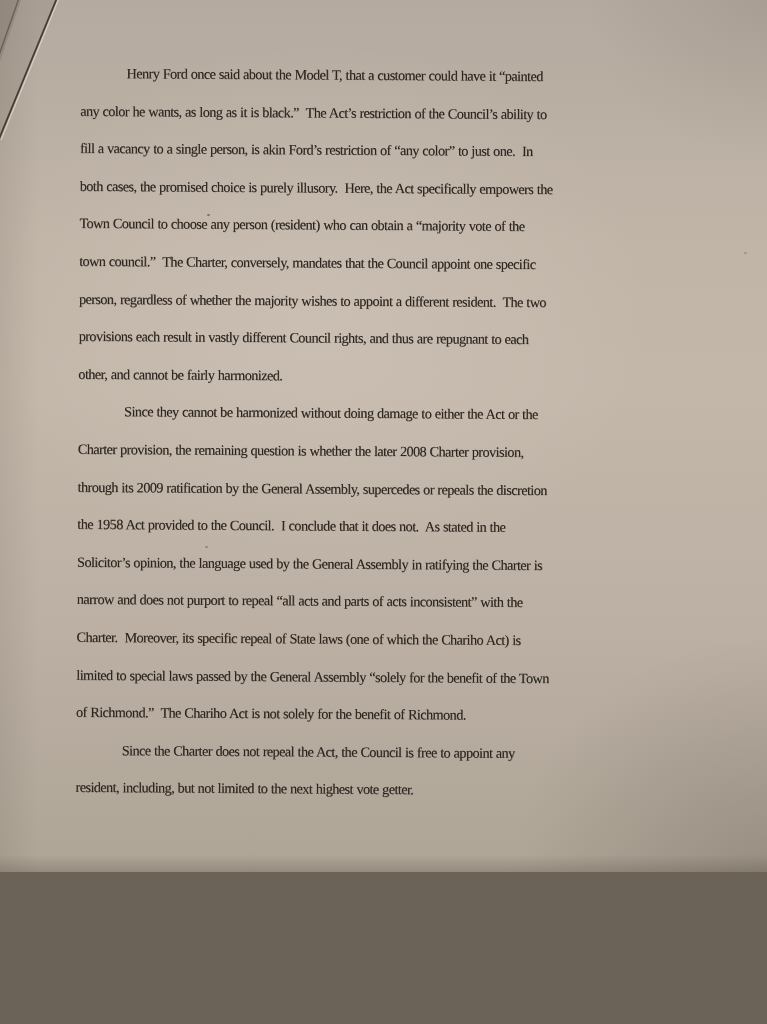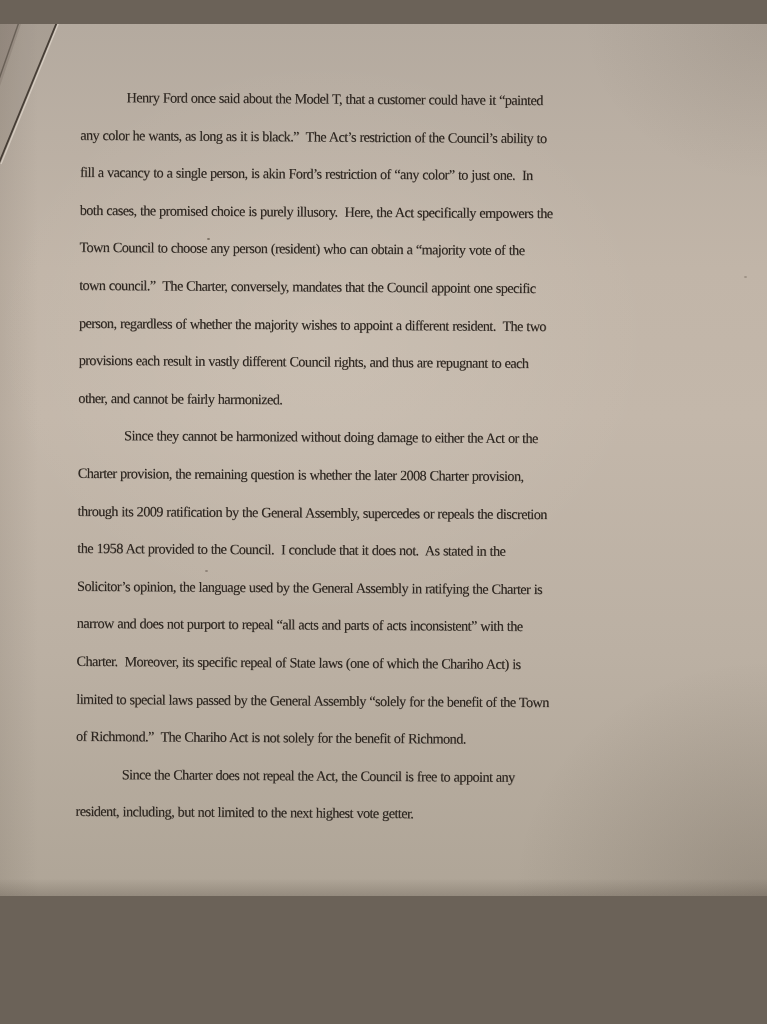--- a/index.html
+++ b/index.html
@@ -13,21 +13,20 @@
     width: 767px;
     height: 872px;
     overflow: hidden;
     background:
       radial-gradient(ellipse 62% 46% at 42% 36%, rgba(255, 250, 240, 0.12), rgba(255,250,240,0) 70%),
       radial-gradient(ellipse 55% 45% at 100% 100%, rgba(62, 52, 42, 0.20), rgba(62,52,42,0) 60%),
       radial-gradient(ellipse 40% 30% at 100% 0%, rgba(62, 52, 42, 0.10), rgba(62,52,42,0) 60%),
       linear-gradient(90deg, rgba(75, 65, 55, 0.10), rgba(75,65,55,0) 5%),
       linear-gradient(0deg, rgba(55, 46, 38, 0.22), rgba(55,46,38,0) 2%),
       linear-gradient(180deg, #b4aa9f 0%, #c1b5a8 28%, #c3b7aa 45%, #bbb0a3 72%, #afa597 100%);
-    margin-top: 24px;
   }
   .marks {
     position: absolute;
     left: 0; top: 0;
     width: 767px; height: 1024px;
     pointer-events: none;
   }
   .text-block {
     position: absolute;
     left: 78px;

